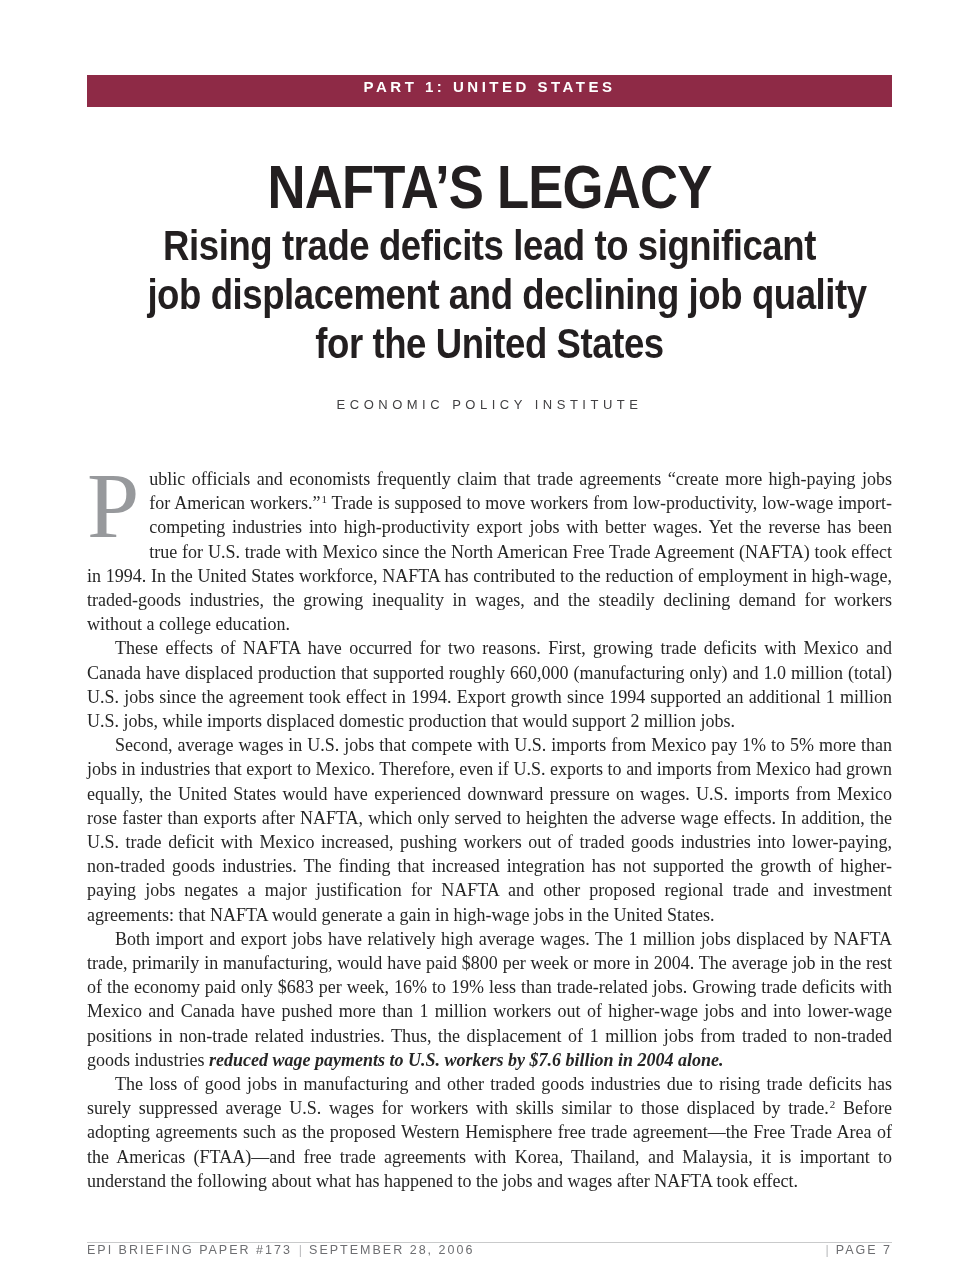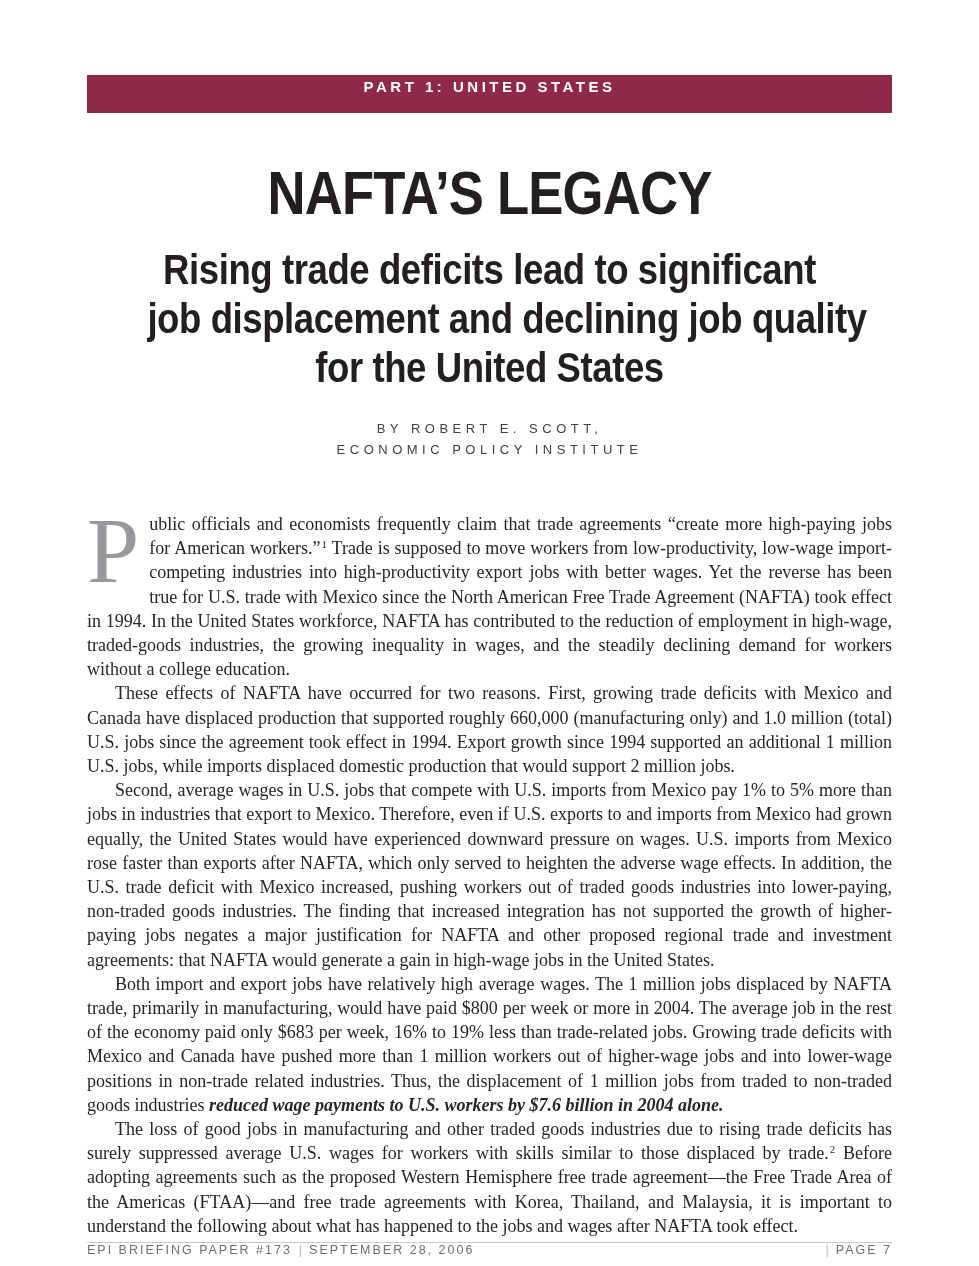--- a/index.html
+++ b/index.html
@@ -10,21 +10,21 @@
     overflow: hidden;
     font-family: "Liberation Sans", sans-serif;
     -webkit-font-smoothing: antialiased;
   }
   .page { position: absolute; inset: 0; }
   .content { margin: 0 87px; width: 805px; }
 
   
   .part-banner {
     margin-top: 75px;
-    height: 38px;
+    height: 32px;
     background: #8e2a46;
     color: #ffffff;
     text-align: center;
     line-height: 23px;
     font-size: 15px;
     font-weight: bold;
     letter-spacing: 3.5px;
   }
 
   
@@ -33,21 +33,21 @@
     text-align: center;
     font-size: 62px;
     line-height: 64px;
     font-weight: bold;
     color: #231f20;
     letter-spacing: -1px;
     transform: scaleX(0.85);
     transform-origin: 50% 50%;
     white-space: nowrap;
   }
-  .subtitle { margin-top: 20px; }
+  .subtitle { margin-top: 2px; }
   .subtitle-line {
     text-align: center;
     font-size: 43px;
     line-height: 49px;
     font-weight: bold;
     color: #231f20;
     letter-spacing: -0.5px;
     transform: scaleX(0.85);
     transform-origin: 50% 50%;
     white-space: nowrap;
@@ -118,21 +118,20 @@
 
     <div class="title-main">NAFTA’S LEGACY</div>
 
     <div class="subtitle">
       <div class="subtitle-line">Rising trade deficits lead to significant</div>
       <div class="subtitle-line">job displacement and declining job quality</div>
       <div class="subtitle-line">for the United States</div>
     </div>
 
     <div class="byline">
-      <div>BY ROBERT E. SCOTT,</div>
       <div>ECONOMIC POLICY INSTITUTE</div>
     </div>
 
     <div class="article">
         <p><span class="dropcap">P</span><span>ublic officials and economists frequently claim that trade agreements “create more high-paying jobs for American workers.”</span><sup>1</sup><span> Trade is supposed to move workers from low-productivity, low-wage import-competing industries into high-productivity export jobs with better wages. Yet the reverse has been true for U.S. trade with Mexico since the North American Free Trade Agreement (NAFTA) took effect in 1994. In the United States workforce, NAFTA has contributed to the reduction of employment in high-wage, traded-goods industries, the growing inequality in wages, and the steadily declining demand for workers without a college education.</span></p>
         <p class="indent"><span>These effects of NAFTA have occurred for two reasons. First, growing trade deficits with Mexico and Canada have displaced production that supported roughly 660,000 (manufacturing only) and 1.0 million (total) U.S. jobs since the agreement took effect in 1994. Export growth since 1994 supported an additional 1 million U.S. jobs, while imports displaced domestic production that would support 2 million jobs.</span></p>
         <p class="indent"><span>Second, average wages in U.S. jobs that compete with U.S. imports from Mexico pay 1% to 5% more than jobs in industries that export to Mexico. Therefore, even if U.S. exports to and imports from Mexico had grown equally, the United States would have experienced downward pressure on wages. U.S. imports from Mexico rose faster than exports after NAFTA, which only served to heighten the adverse wage effects. In addition, the U.S. trade deficit with Mexico increased, pushing workers out of traded goods industries into lower-paying, non-traded goods industries. The finding that increased integration has not supported the growth of higher-paying jobs negates a major justification for NAFTA and other proposed regional trade and investment agreements: that NAFTA would generate a gain in high-wage jobs in the United States.</span></p>
         <p class="indent"><span>Both import and export jobs have relatively high average wages. The 1 million jobs displaced by NAFTA trade, primarily in manufacturing, would have paid $800 per week or more in 2004. The average job in the rest of the economy paid only $683 per week, 16% to 19% less than trade-related jobs. Growing trade deficits with Mexico and Canada have pushed more than 1 million workers out of higher-wage jobs and into lower-wage positions in non-trade related industries. Thus, the displacement of 1 million jobs from traded to non-traded goods industries </span><em>reduced wage payments to U.S. workers by $7.6 billion in 2004 alone.</em></p>
         <p class="indent"><span>The loss of good jobs in manufacturing and other traded goods industries due to rising trade deficits has surely suppressed average U.S. wages for workers with skills similar to those displaced by trade.</span><sup>2</sup><span> Before adopting agreements such as the proposed Western Hemisphere free trade agreement—the Free Trade Area of the Americas (FTAA)—and free trade agreements with Korea, Thailand, and Malaysia, it is important to understand the following about what has happened to the jobs and wages after NAFTA took effect.</span></p>
       </div>

